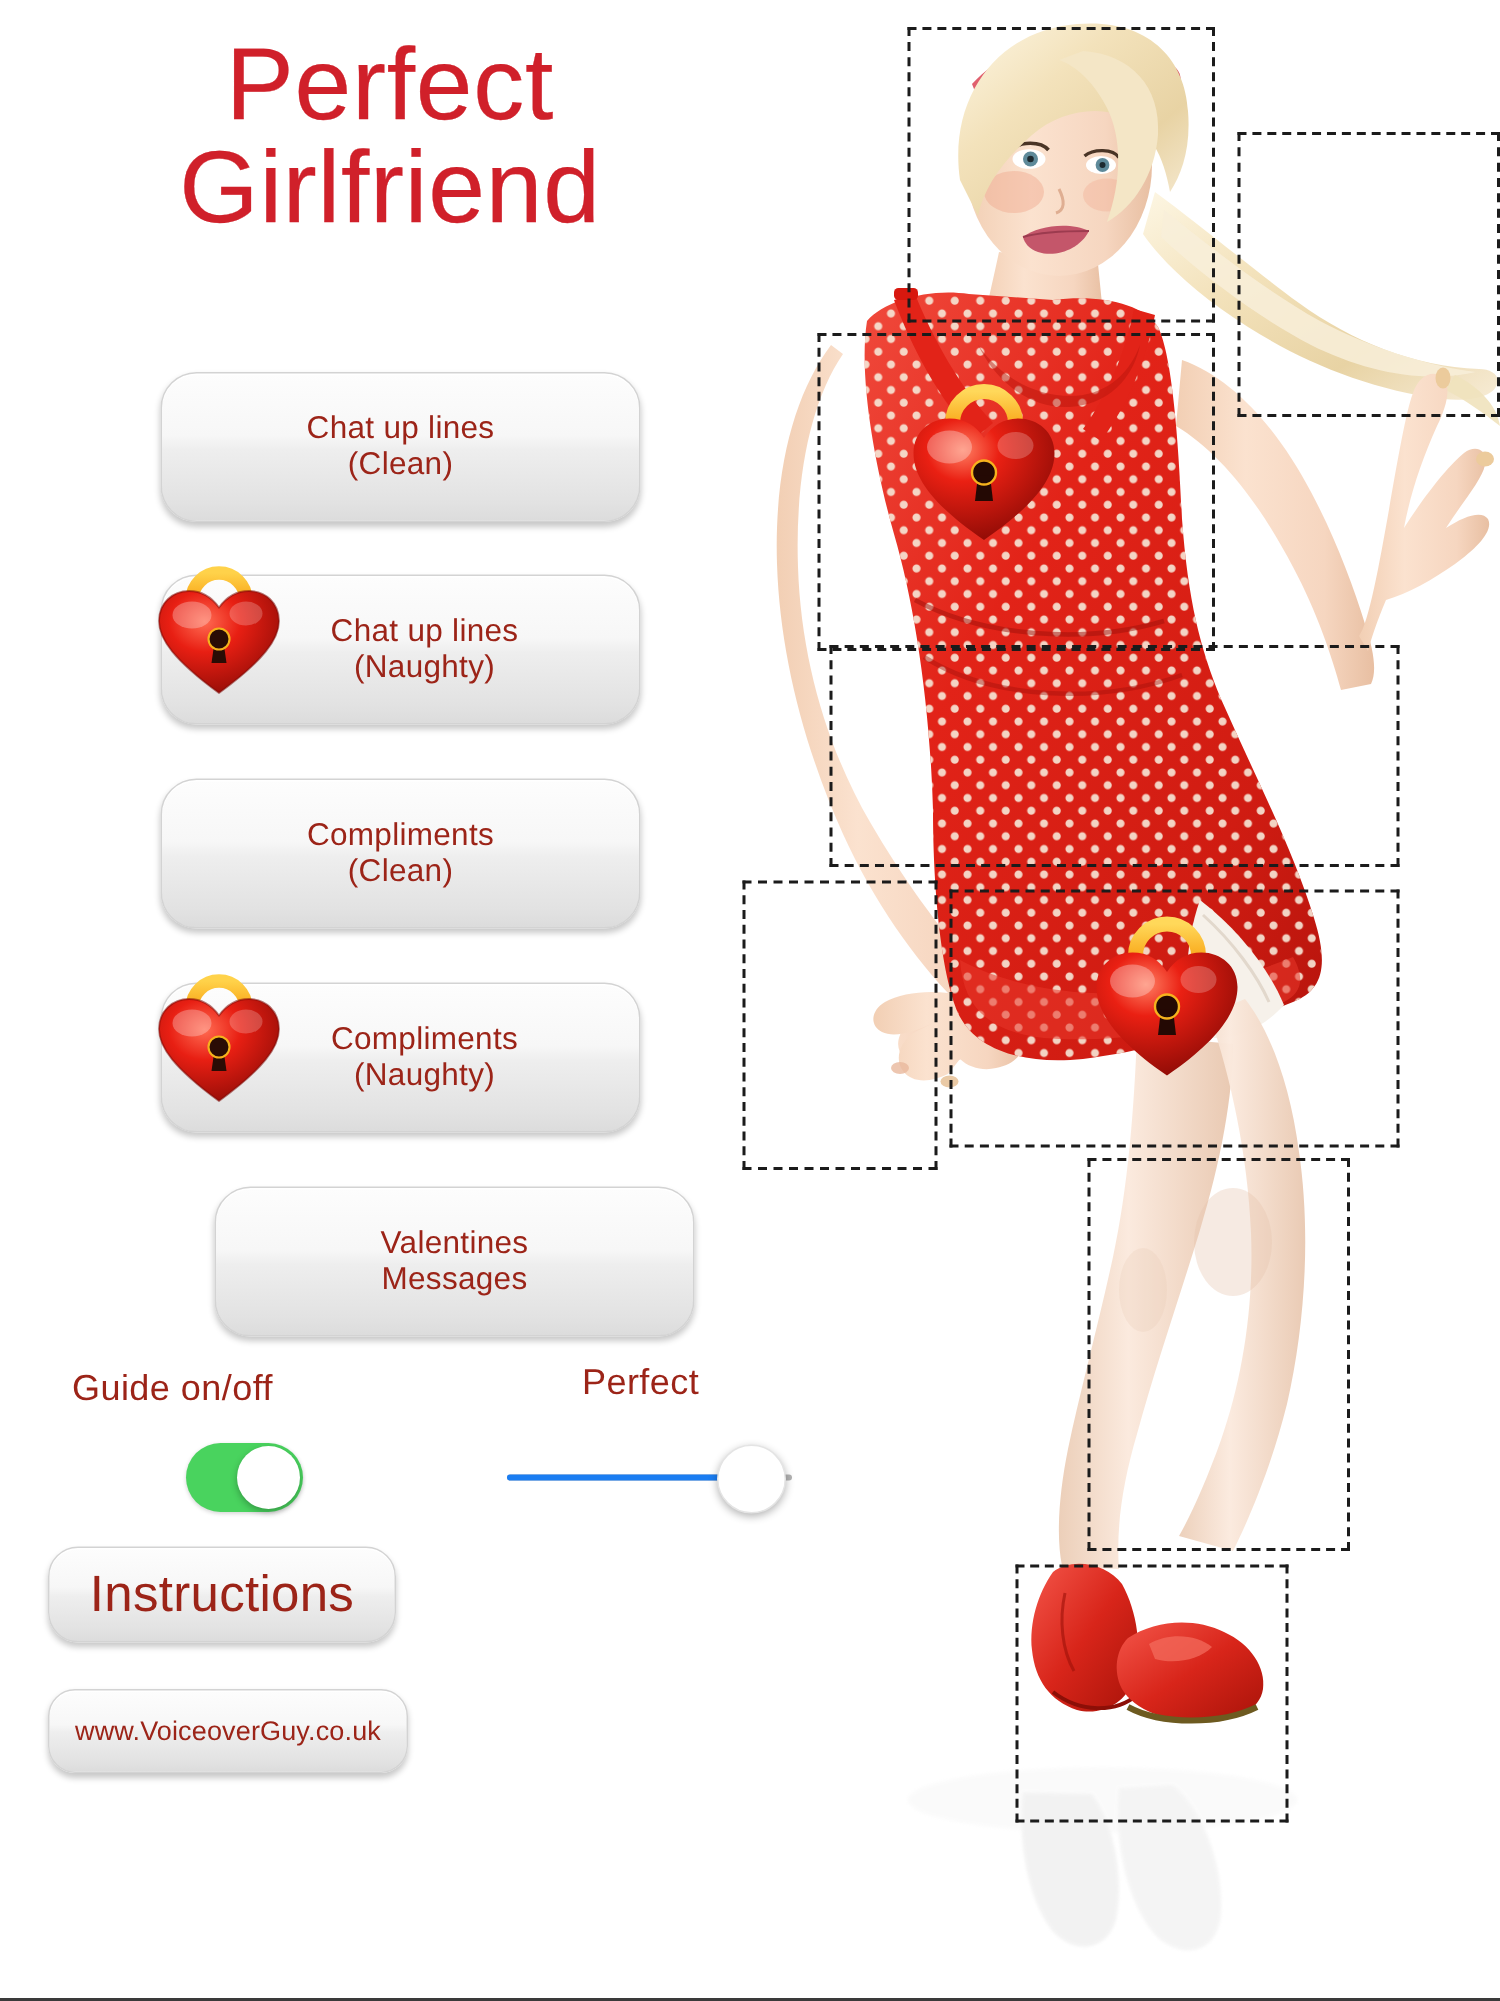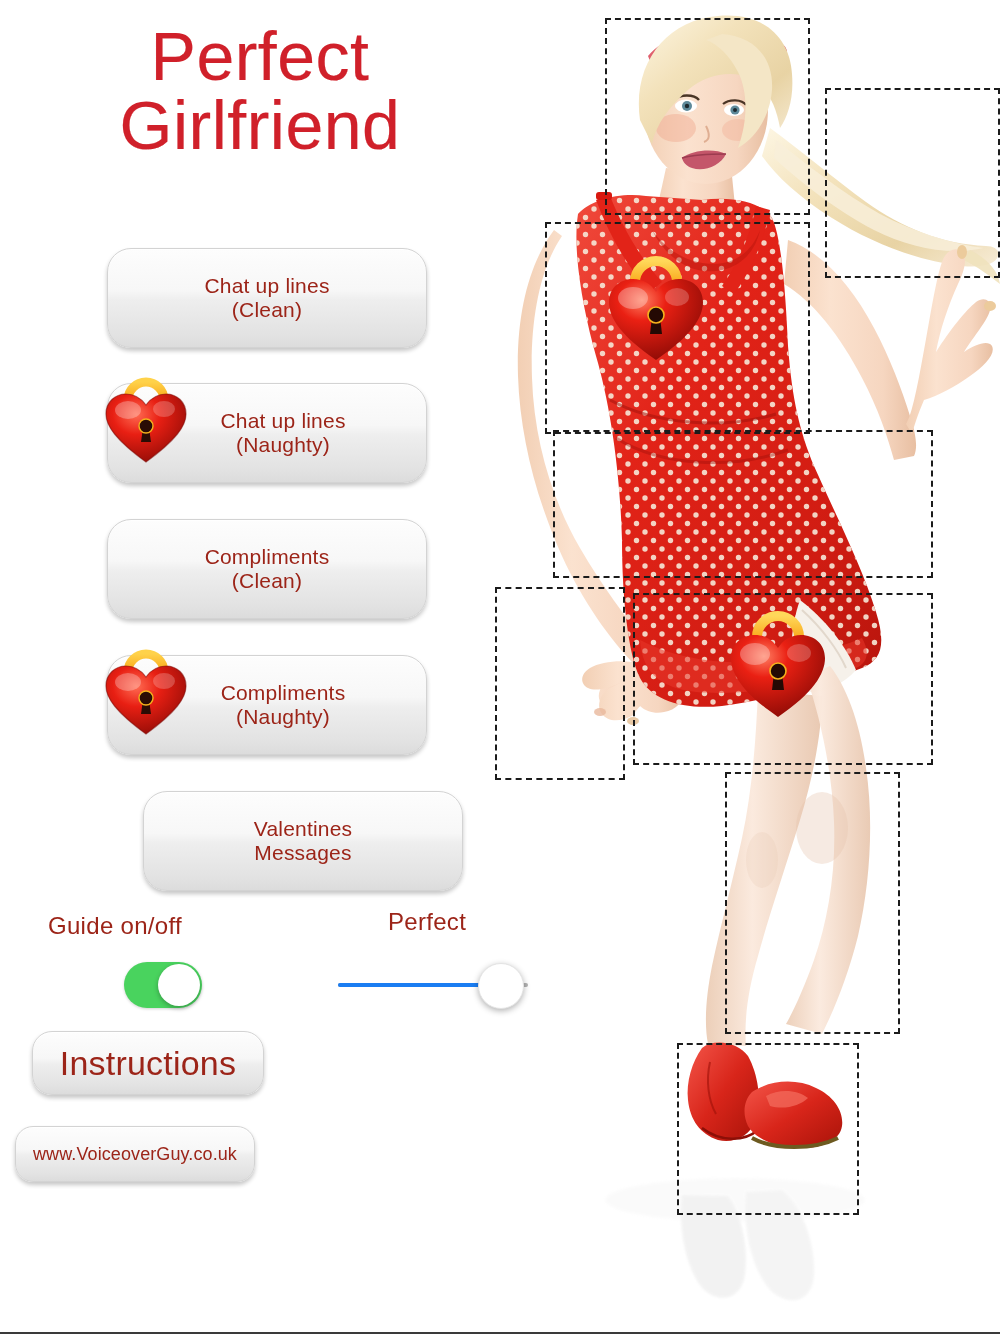--- a/index.html
+++ b/index.html
@@ -112,21 +112,21 @@
   #btn-appinfo      { left: 318px; top: 1031px; width: 256px; }
 
   .url-btn {
     height: 56px;
     border-radius: 18px;
   }
   .url-btn .btn-label {
     font-size: 18px;
     letter-spacing: 0.1px;
   }
-  #btn-url-voiceover { left: 15px;  top: 1126px; width: 240px; }
+  #btn-url-voiceover { left: 32px;  top: 1126px; width: 240px; }
   #btn-url-appstyle  { left: 318px; top: 1126px; width: 256px; }
 
   
   .ctrl-label {
     position: absolute;
     color: #9c2418;
     font-size: 24px;
     font-weight: 400;
     letter-spacing: 0.3px;
     white-space: nowrap;

